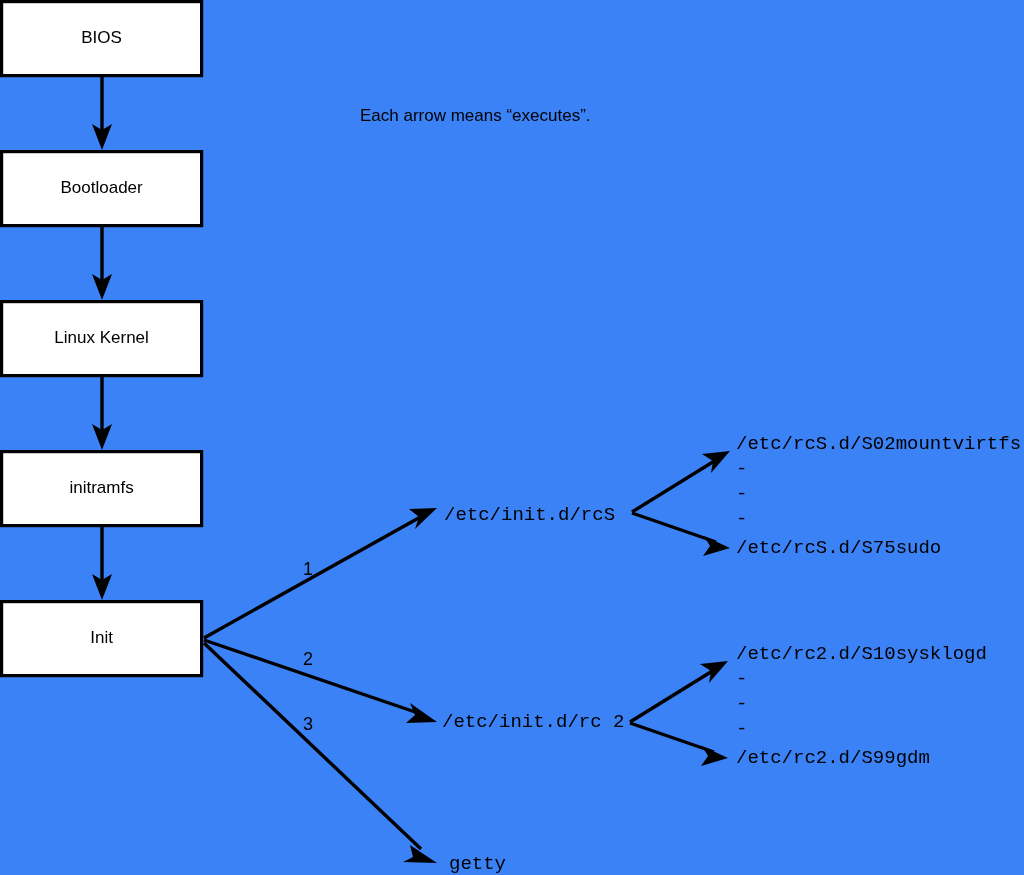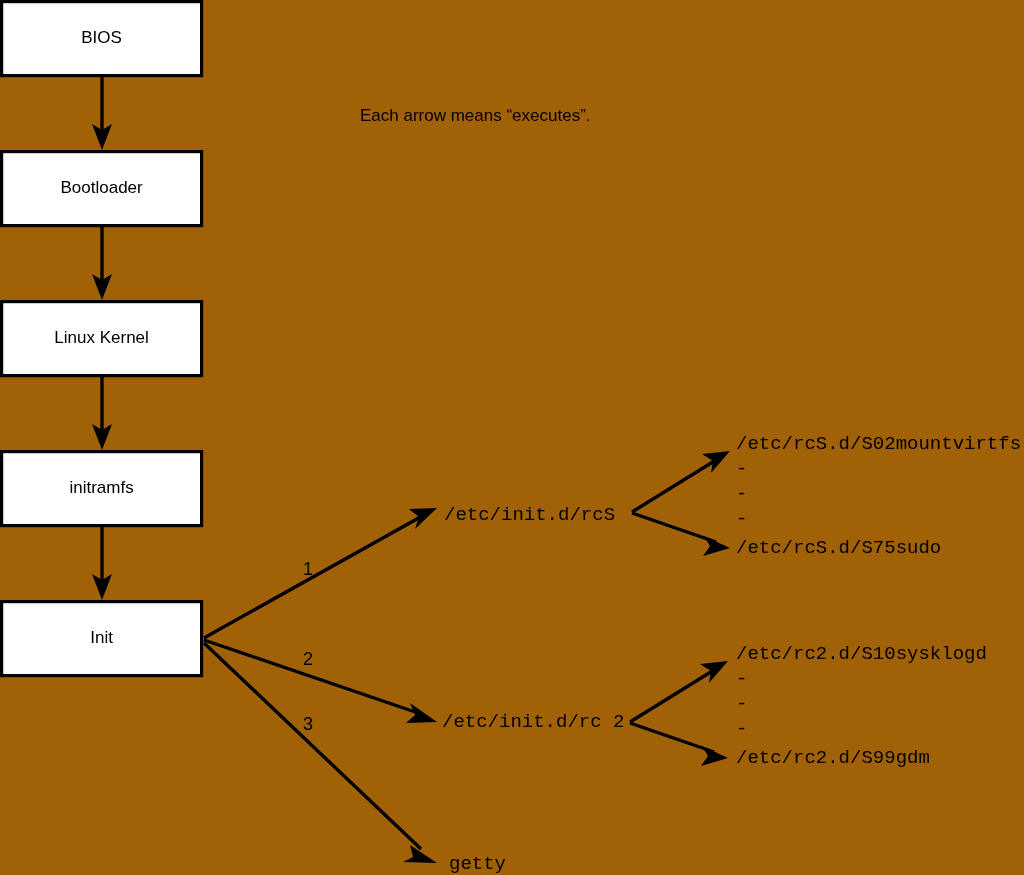--- a/index.html
+++ b/index.html
@@ -9,21 +9,21 @@
     background: #ffffff;
   }
   body {
     font-family: "Liberation Sans", sans-serif;
     color: #000000;
   }
   #diagram-root {
     position: relative;
     width: 1024px;
     height: 875px;
-    background: #a16207;
+    background: #3b82f6;
     overflow: hidden;
   }
   svg#boot-diagram {
     display: block;
     width: 1024px;
     height: 875px;
   }
   .node-box {
     fill: #ffffff;
     stroke: #000000;

